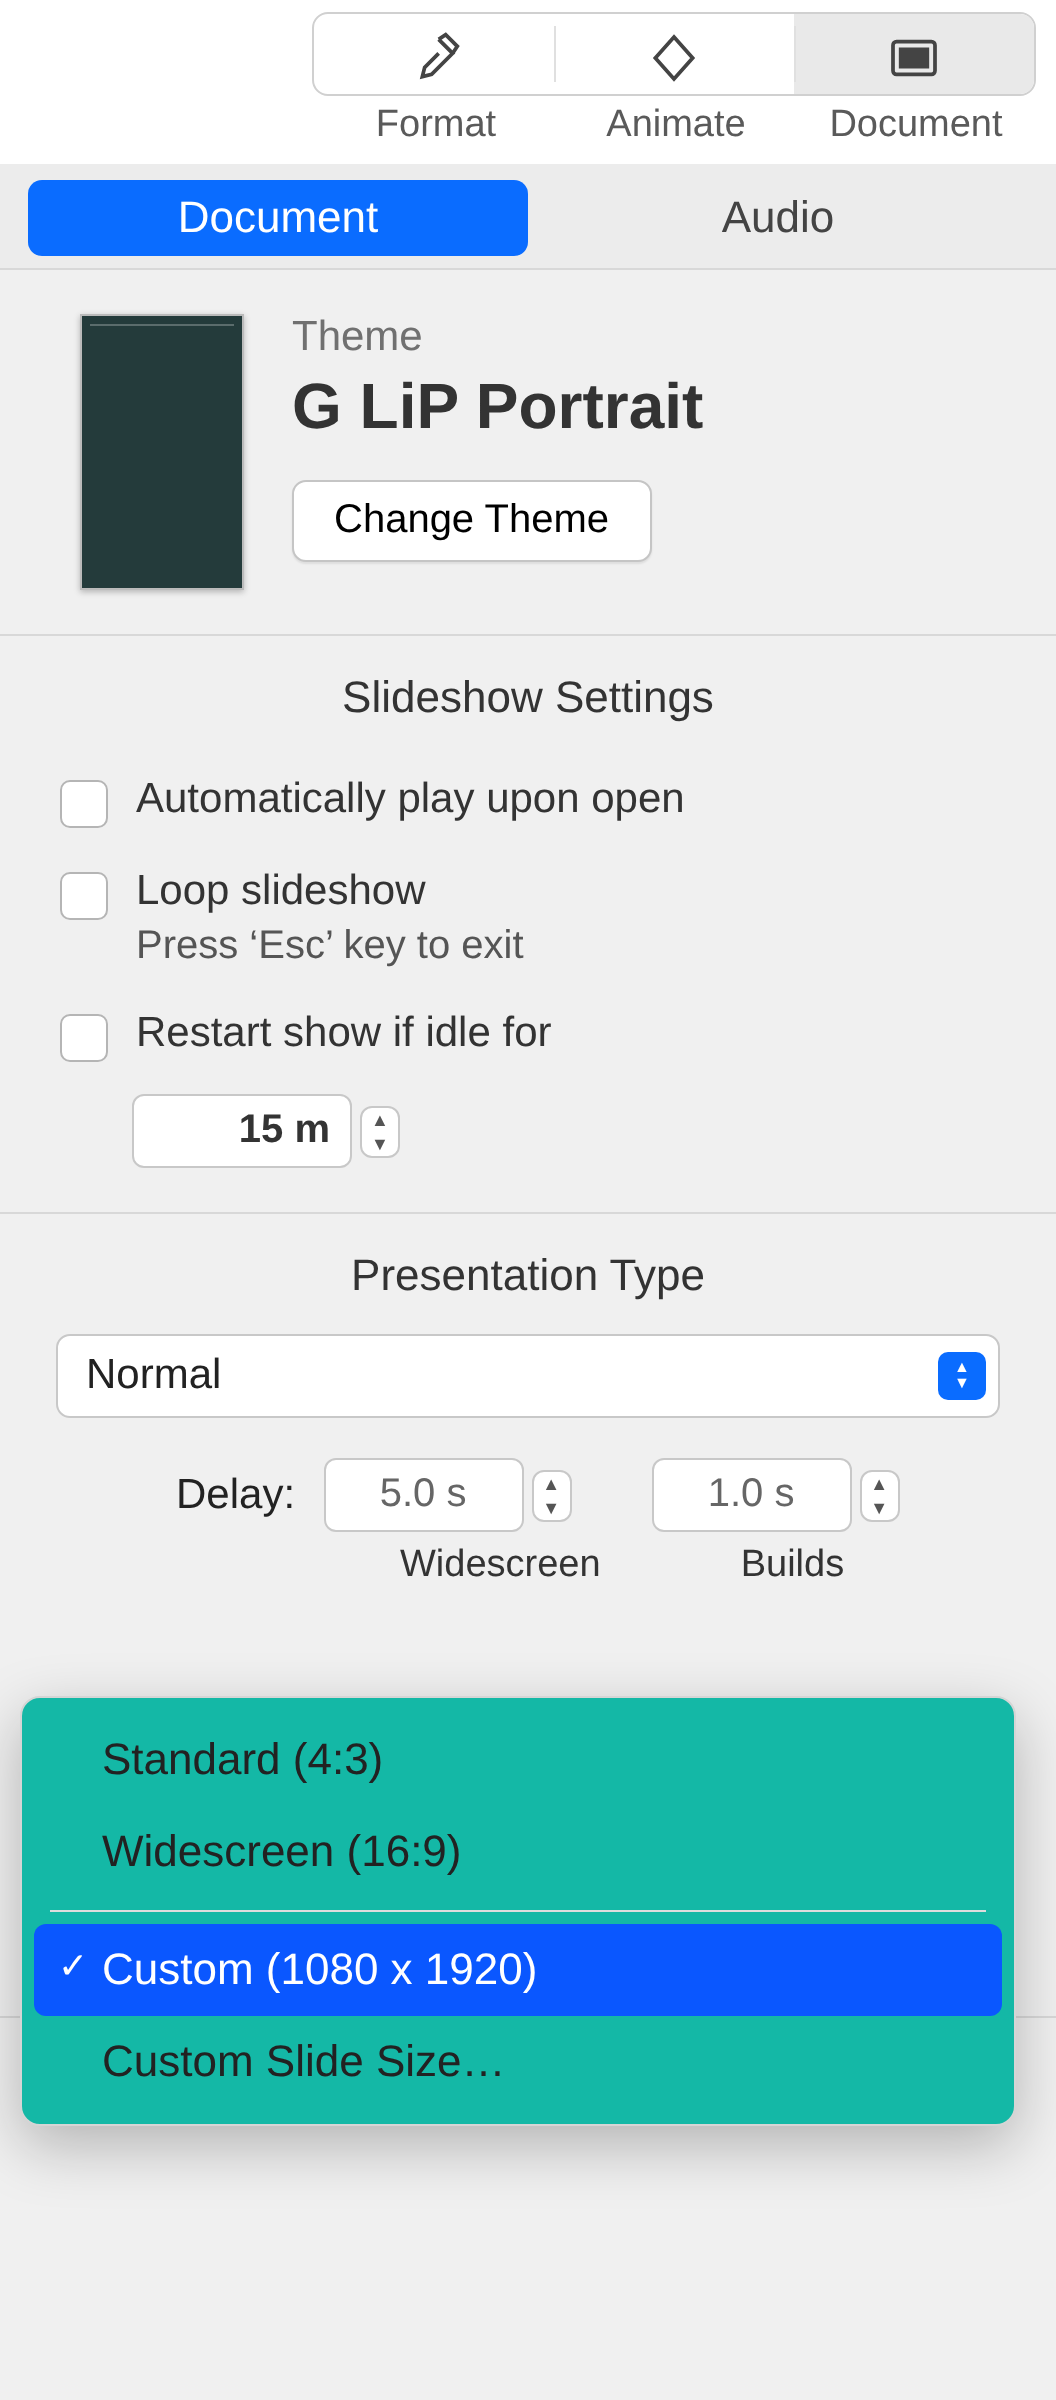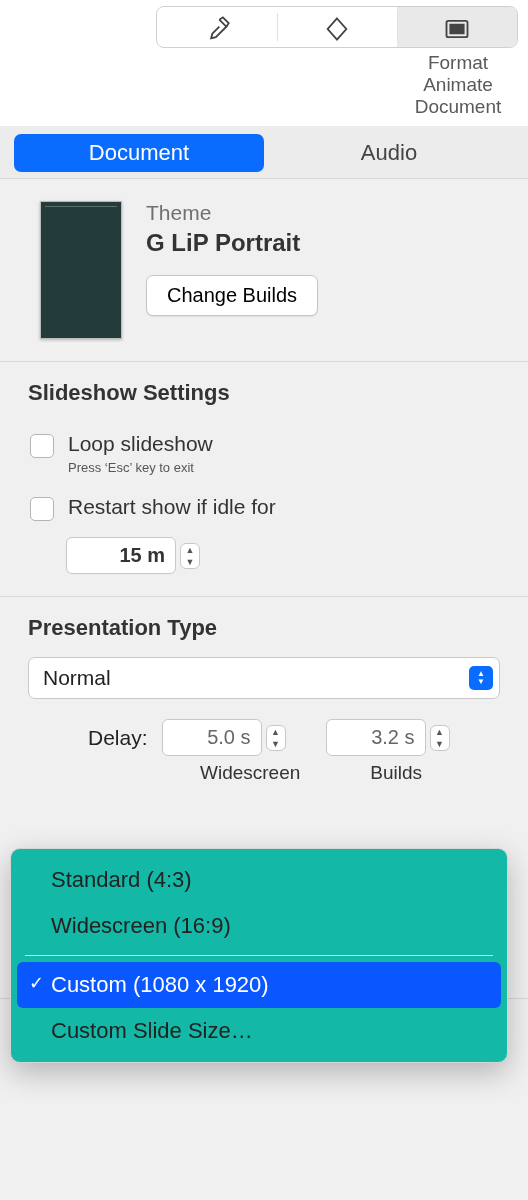--- a/index.html
+++ b/index.html
@@ -54,21 +54,20 @@
     display: flex;
     align-items: center;
     justify-content: center;
     color: #333;
   }
   .seg-labels {
     display: flex;
     justify-content: flex-start;
     padding: 4px 10px 8px 10px;
     background: #fff;
-    flex-direction: column;
   }
   .seg-labels span {
     width: 120px;
     text-align: center;
     font-size: 19px;
     color: #5a5a5a;
   }
   .seg-label-row {
     display: flex;
     justify-content: flex-end;
@@ -124,21 +123,21 @@
     flex: 1;
     display: flex;
     flex-direction: column;
     gap: 4px;
   }
   .theme-label {
     color: #707070;
     font-size: 21px;
   }
   .theme-name {
-    font-size: 24px;
+    font-size: 32px;
     font-weight: 700;
     color: #333;
   }
   .change-theme-btn {
     margin-top: 14px;
     align-self: flex-start;
     background: #fff;
     border: 1px solid #c5c5c5;
     border-radius: 7px;
     padding: 8px 20px;
@@ -147,23 +146,24 @@
     box-shadow: 0 1px 1px rgba(0,0,0,0.08);
   }
 
   
   .section {
     padding: 18px 28px 22px 28px;
     border-bottom: 1px solid #d8d8d8;
   }
   .section h3 {
     font-size: 22px;
-    font-weight: 700;
+    font-weight: 400;
     color: #333;
     margin-bottom: 16px;
+    text-align: center;
   }
   .check-row {
     display: flex;
     align-items: flex-start;
     gap: 14px;
     padding: 10px 2px;
     font-size: 21px;
     color: #333;
   }
   .checkbox {
@@ -171,21 +171,21 @@
     height: 24px;
     border: 1.5px solid #b5b5b5;
     border-radius: 5px;
     background: #fff;
     flex: 0 0 auto;
     margin-top: 2px;
     cursor: pointer;
   }
   .check-col { display: flex; flex-direction: column; }
   .hint {
-    font-size: 13px;
+    font-size: 20px;
     color: #555;
     margin-top: 4px;
   }
 
   
   .stepper-wrap {
     display: flex;
     align-items: center;
     margin-left: 38px;
     margin-top: 6px;
@@ -256,21 +256,21 @@
   }
   .delay-label { font-size: 21px; }
   .num-wrap { display: flex; align-items: center; }
   .num-input {
     width: 100px;
     border: 1px solid #c8c8c8;
     border-radius: 6px;
     background: #fff;
     padding: 6px 10px;
     font-size: 20px;
-    text-align: right;
+    text-align: center;
     color: #666;
   }
   .sub-labels {
     display: flex;
     padding-left: 172px;
     gap: 70px;
     margin-top: 6px;
     font-size: 19px;
     color: #333;
   }
@@ -387,27 +387,31 @@
 <div class="subtab-bar">
   <div class="subtab active">Document</div>
   <div class="subtab">Audio</div>
 </div>
 
 <div class="theme-section">
   <div class="theme-thumb"></div>
   <div class="theme-info">
     <span class="theme-label">Theme</span>
     <span class="theme-name">G LiP Portrait</span>
-    <button class="change-theme-btn">Change Builds</button>
+    <button class="change-theme-btn">Change Theme</button>
   </div>
 </div>
 
 <div class="section">
   <h3>Slideshow Settings</h3>
 
+  <div class="check-row">
+    <div class="checkbox"></div>
+    <span>Automatically play upon open</span>
+  </div>
 
   <div class="check-row">
     <div class="checkbox"></div>
     <div class="check-col">
       <span>Loop slideshow</span>
       <span class="hint">Press ‘Esc’ key to exit</span>
     </div>
   </div>
 
   <div class="check-row">
@@ -437,21 +441,21 @@
   <div class="delay-row">
     <span class="delay-label">Delay:</span>
     <div class="num-wrap">
       <div class="num-input">5.0 s</div>
       <div class="stepper">
         <span>▲</span>
         <span>▼</span>
       </div>
     </div>
     <div class="num-wrap" style="margin-left:26px;">
-      <div class="num-input">3.2 s</div>
+      <div class="num-input">1.0 s</div>
       <div class="stepper">
         <span>▲</span>
         <span>▼</span>
       </div>
     </div>
   </div>
   <div class="sub-labels">
     <span>Widescreen</span>
     <span>Builds</span>
   </div>

